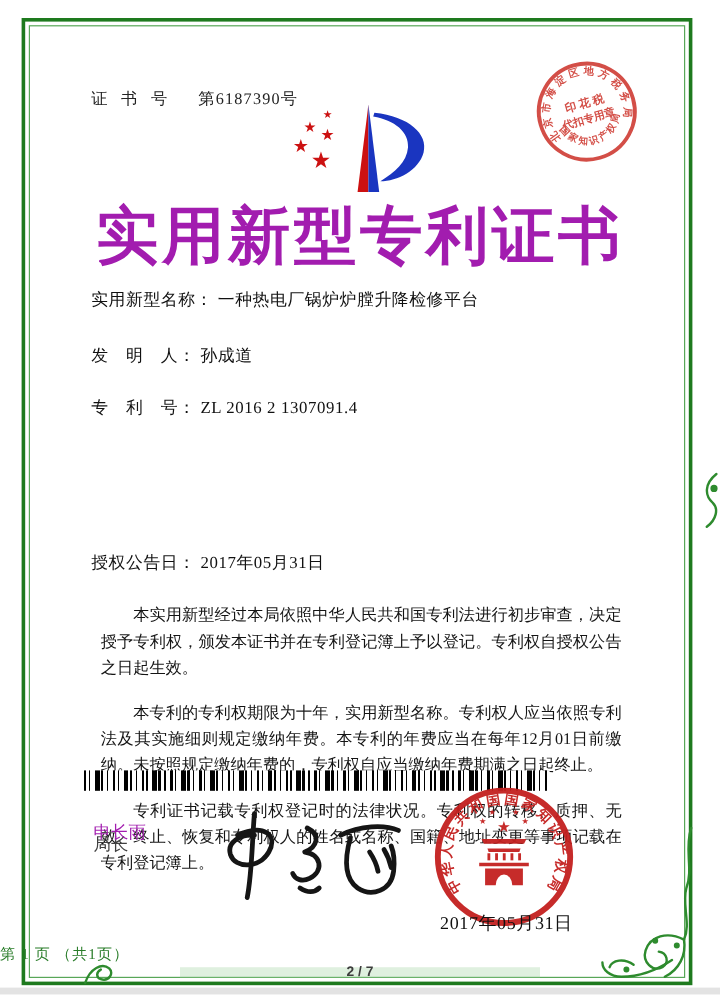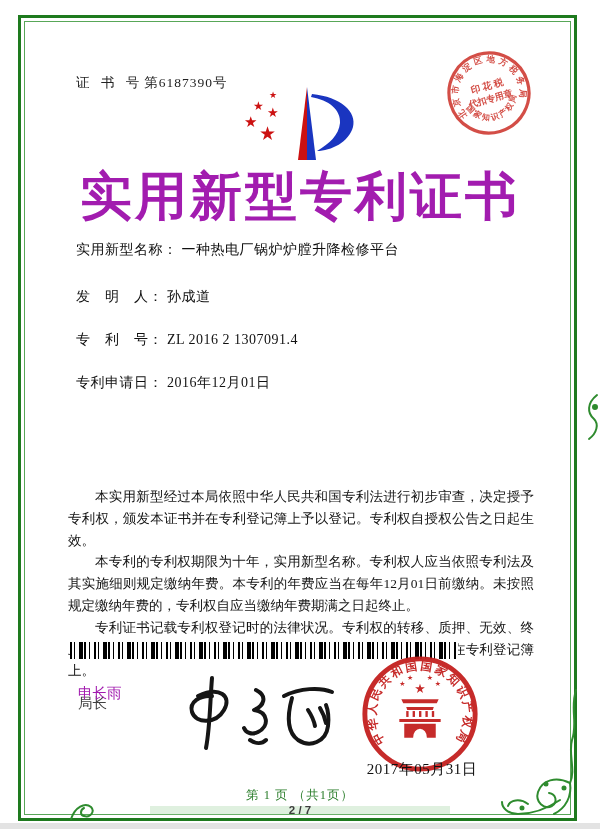--- a/index.html
+++ b/index.html
@@ -4,47 +4,47 @@
 <style>
   html,body{margin:0;padding:0;background:#ffffff;}
   #page{position:relative;width:600px;height:829px;background:#ffffff;overflow:hidden;
         font-family:"Liberation Serif","DejaVu Serif",serif;color:#1a1a1a;}
   .abs{position:absolute;}
   
   .border-outer{left:18px;top:15px;right:23px;bottom:8px;border:3px solid #1e7a1e;}
   .border-inner{left:24px;top:21px;right:29px;bottom:14px;border:1px solid #58a758;}
   
   .cert-no{left:76px;top:74px;font-size:13.5px;letter-spacing:1px;color:#222;}
-  .cert-no .lbl{letter-spacing:4px;margin-right:1px;}
+  .cert-no .lbl{letter-spacing:4px;margin-right:22px;}
   .title{left:0;right:0;top:162px;text-align:center;font-size:52px;font-weight:700;
          letter-spacing:3px;color:#a21caf;}
   
   .field{left:76px;font-size:14px;color:#111;letter-spacing:0.5px;white-space:nowrap;text-align:right;}
   .f0{top:241px}.f1{top:288px}.f2{top:331px}.f3{top:374px}.f4{top:417px}.f5{top:460px}
   .field .val{margin-left:4px;}
   
   .body-text{left:68px;top:486px;width:466px;font-size:13.5px;line-height:21.8px;
              text-align:justify;color:#141414;}
-  .body-text p{margin:0;text-indent:2em;}
+  .body-text p{margin:16px;text-indent:2em;}
   
   .barcode{left:70px;top:642px;width:388px;height:17px;
     background:repeating-linear-gradient(90deg,
       #000 0 2px,#fff 2px 4px,#000 4px 5px,#fff 5px 9px,#000 9px 13px,
       #fff 13px 14px,#000 14px 16px,#fff 16px 19px,#000 19px 20px,#fff 20px 24px);}
   
   .signer-title{left:78px;top:694px;font-size:14.5px;font-family:"Liberation Sans","DejaVu Sans",sans-serif;color:#404040;}
   .signer-name{left:78px;top:684px;font-size:14.5px;font-family:"Liberation Sans","DejaVu Sans",sans-serif;color:#a21caf;}
   .sig-svg{left:168px;top:670px;}
   
   .seal-svg{left:356px;top:650px;opacity:.95;}
   .seal-date{left:348px;top:760px;width:148px;text-align:center;font-size:15px;
              letter-spacing:0.5px;color:#111;z-index:5;}
   .tax-svg{left:443px;top:47px;transform:rotate(-16deg);opacity:.92;}
   
-  .footer-info{left:0;right:0;top:787px;text-align:center;font-size:12.5px;
+  .footer-info{left:0;right:0;top:787px;font-size:12.5px;
                letter-spacing:1px;color:#2a7d2a;}
   .viewer-page{left:0;right:0;top:804px;text-align:center;font-size:11.5px;
                font-weight:700;color:#3d3d3d;z-index:6;
                font-family:"Liberation Sans","DejaVu Sans",sans-serif;}
   .viewer-band{left:150px;top:806px;width:300px;height:9px;background:rgba(150,205,150,.3);z-index:4;}
   .gray-strip{left:0;right:0;bottom:0;height:6px;background:#e3e3e3;z-index:7;}
   .flourish{color:#2e8b2e;}
 </style>
 </head>
 <body>
@@ -75,22 +75,22 @@
 
   <div class="abs field f0">
     <span>实用新型名称：</span><span class="val">一种热电厂锅炉炉膛升降检修平台</span>
   </div>
   <div class="abs field f1">
     <span>发　明　人：</span><span class="val">孙成道</span>
   </div>
   <div class="abs field f2">
     <span>专　利　号：</span><span class="val">ZL 2016 2 1307091.4</span>
   </div>
-  <div class="abs field f3">
-    <span>专利申请日：</span><span class="val">2016年12月01日</span>
+  <div class="abs field f5">
+    <span>授权公告日：</span><span class="val">2017年05月31日</span>
   </div>
 
   <div class="abs body-text">
     <p>本实用新型经过本局依照中华人民共和国专利法进行初步审查，决定授予专利权，颁发本证书并在专利登记簿上予以登记。专利权自授权公告之日起生效。</p>
     <p>本专利的专利权期限为十年，实用新型名称。专利权人应当依照专利法及其实施细则规定缴纳年费。本专利的年费应当在每年12月01日前缴纳。未按照规定缴纳年费的，专利权自应当缴纳年费期满之日起终止。</p>
     <p>专利证书记载专利权登记时的法律状况。专利权的转移、质押、无效、终止、恢复和专利权人的姓名或名称、国籍、地址变更等事项记载在专利登记簿上。</p>
   </div>
 
   <div class="abs barcode"></div>
 

